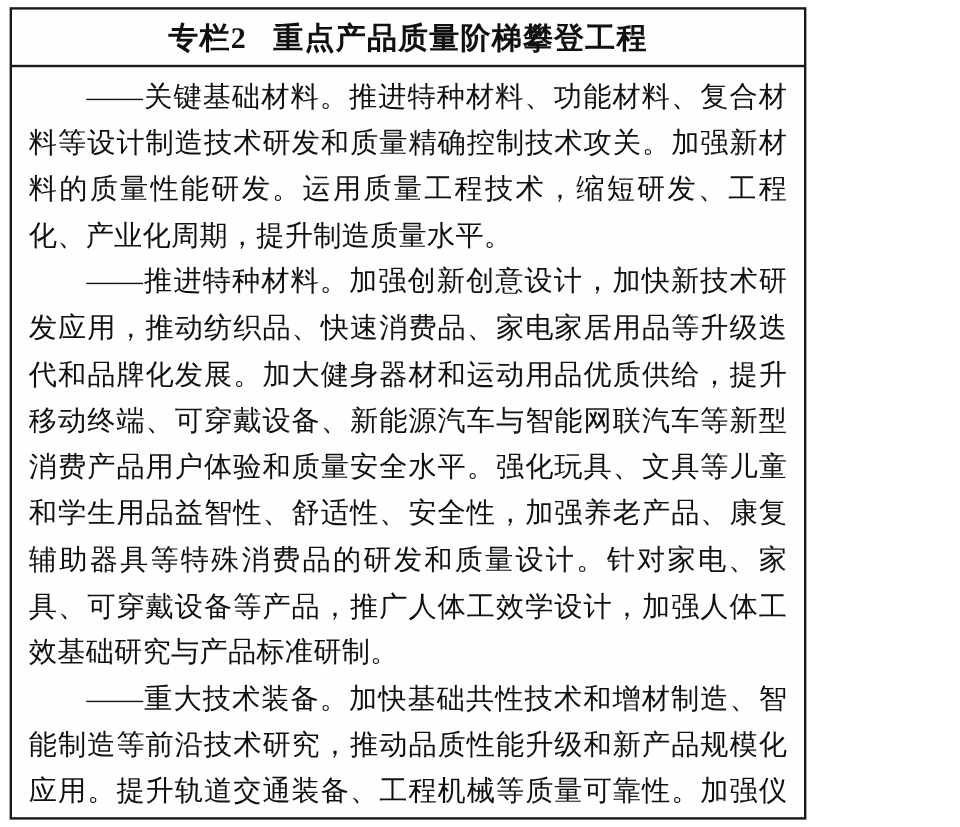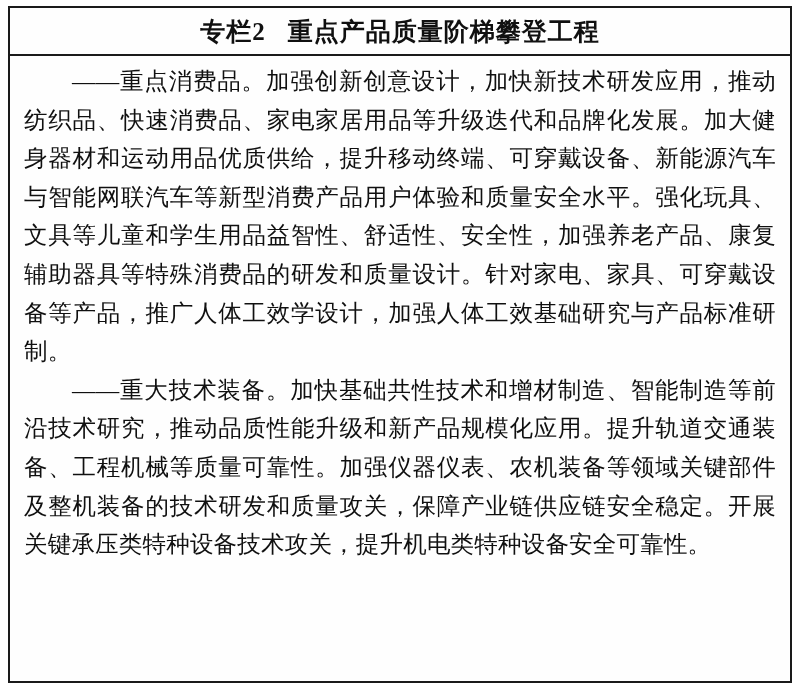--- a/index.html
+++ b/index.html
@@ -21,21 +21,21 @@
     height: 689px;
     box-sizing: border-box;
     padding: 6px 8px 4px 8px;
     background: #ffffff;
   }
 
   
   .box {
     position: relative;
     box-sizing: border-box;
-    width: 784px;
+    width: 664px;
     height: 677px;
     border: 2px solid #1a1a1a;
     background: #fefefe;
     padding: 0;
     overflow: hidden;
   }
 
   .box-title {
     box-sizing: border-box;
     width: 100%;
@@ -81,18 +81,19 @@
 <body>
 
 <div class="page">
   <div class="box">
 
     <div class="box-title">
       <span class="num">专栏</span><span class="num">2</span><span class="gap"></span><span>重点产品质量阶梯攀登工程</span>
     </div>
 
     <div class="box-body">
-      <p class="para">——重点消费品。加强创新创意设计，加快新技术研发应用，推动纺织品、快速消费品、家电家居用品等升级迭代和品牌化发展。加大健身器材和运动用品优质供给，提升移动终端、可穿戴设备、新能源汽车与智能网联汽车等新型消费产品用户体验和质量安全水平。强化玩具、文具等儿童和学生用品益智性、舒适性、安全性，加强养老产品、康复辅助器具等特殊消费品的研发和质量设计。针对家电、家具、可穿戴设备等产品，推广人体工效学设计，加强人体工效基础研究与产品标准研制。</p>
+      <p class="para">——关键基础材料。推进特种材料、功能材料、复合材料等设计制造技术研发和质量精确控制技术攻关。加强新材料的质量性能研发。运用质量工程技术，缩短研发、工程化、产业化周期，提升制造质量水平。</p>
+      <p class="para">——推进特种材料。加强创新创意设计，加快新技术研发应用，推动纺织品、快速消费品、家电家居用品等升级迭代和品牌化发展。加大健身器材和运动用品优质供给，提升移动终端、可穿戴设备、新能源汽车与智能网联汽车等新型消费产品用户体验和质量安全水平。强化玩具、文具等儿童和学生用品益智性、舒适性、安全性，加强养老产品、康复辅助器具等特殊消费品的研发和质量设计。针对家电、家具、可穿戴设备等产品，推广人体工效学设计，加强人体工效基础研究与产品标准研制。</p>
       <p class="para">——重大技术装备。加快基础共性技术和增材制造、智能制造等前沿技术研究，推动品质性能升级和新产品规模化应用。提升轨道交通装备、工程机械等质量可靠性。加强仪器仪表、农机装备等领域关键部件及整机装备的技术研发和质量攻关，保障产业链供应链安全稳定。开展关键承压类特种设备技术攻关，提升机电类特种设备安全可靠性。</p>
     </div>
 
   </div>
 </div>
 
 </body></html>

